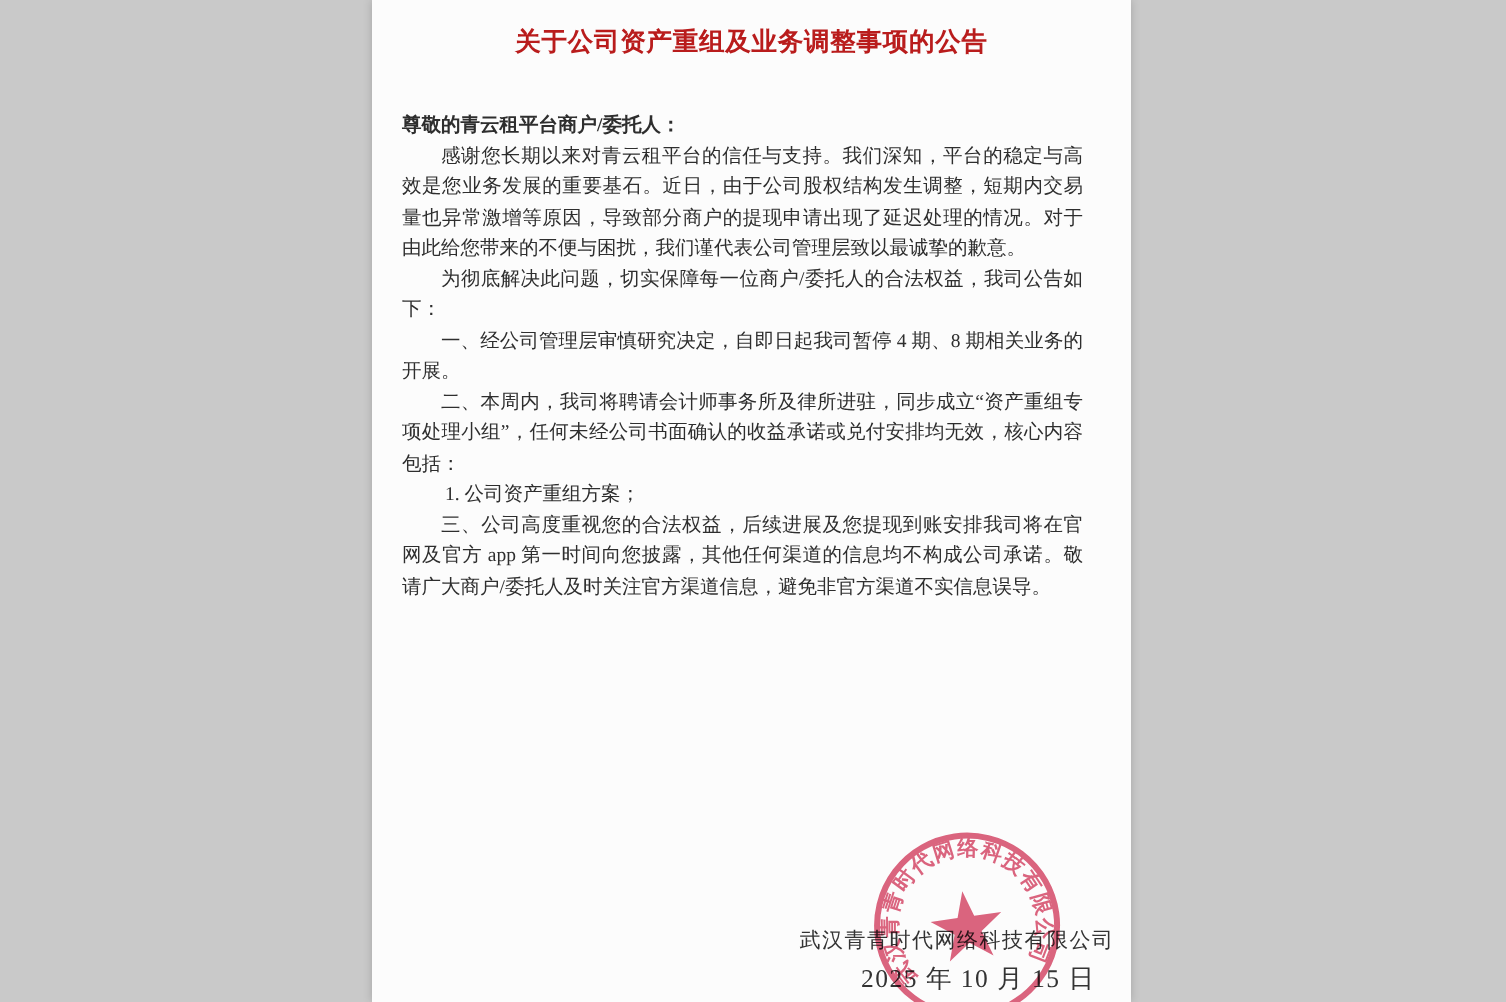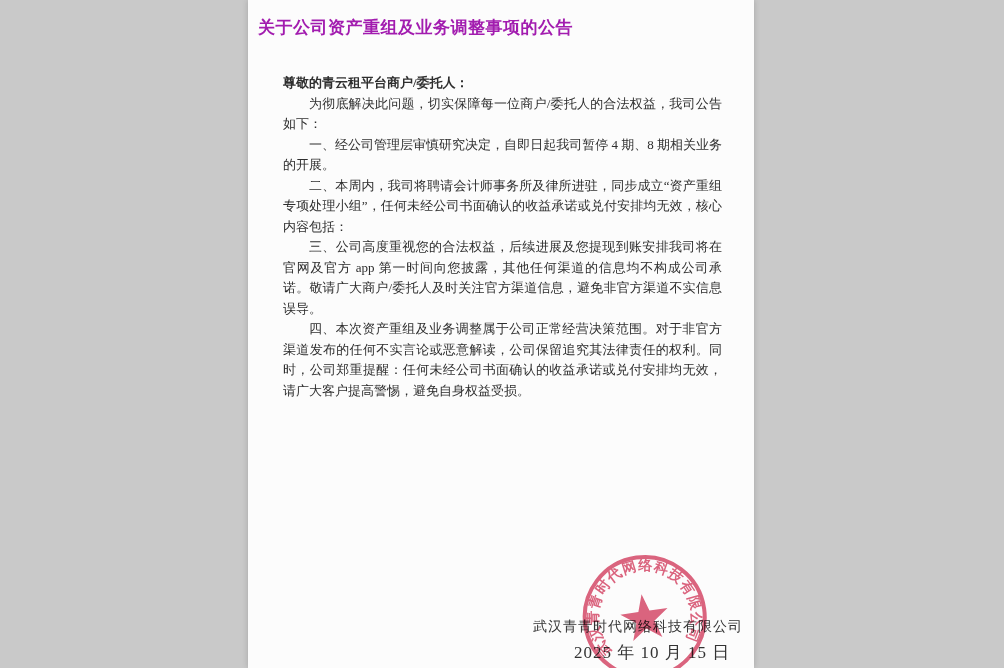--- a/index.html
+++ b/index.html
@@ -14,29 +14,29 @@
     position:absolute;
     left:248px;top:0;
     width:506px;height:668px;
     background:#fcfcfc;
     overflow:hidden;
     box-shadow:0 0 6px rgba(0,0,0,.18);
     filter:blur(0.25px);
   }
   .doc-title{
     margin:16px 10px 0;
-    text-align:left;
+    text-align:center;
     font-size:17px;
     font-weight:bold;
-    color:#a21caf;
+    color:#b91c1c;
     letter-spacing:.5px;
   }
   .body-text{
     margin-top:34px;
-    padding:0 32px 0 35px;
+    padding:0 32px 0 20px;
     font-size:13px;
     line-height:20.5px;
     color:#2e2e2e;
     text-align:justify;
   }
   .body-text p{margin:0;text-indent:2em;}
   .greeting{font-weight:bold;text-indent:0 !important;}
   .list-item{text-indent:0 !important;margin-left:2.2em !important;}
   .closing{margin-top:18px !important;}
   .sig-company{
@@ -63,25 +63,26 @@
 </head>
 <body>
 
 <div class="canvas">
   <div class="paper">
 
     <div class="doc-title">关于公司资产重组及业务调整事项的公告</div>
 
     <div class="body-text">
       <p class="greeting">尊敬的青云租平台商户/委托人：</p>
+      <p>感谢您长期以来对青云租平台的信任与支持。我们深知，平台的稳定与高效是您业务发展的重要基石。近日，由于公司股权结构发生调整，短期内交易量也异常激增等原因，导致部分商户的提现申请出现了延迟处理的情况。对于由此给您带来的不便与困扰，我们谨代表公司管理层致以最诚挚的歉意。</p>
       <p>为彻底解决此问题，切实保障每一位商户/委托人的合法权益，我司公告如下：</p>
       <p>一、经公司管理层审慎研究决定，自即日起我司暂停 4 期、8 期相关业务的开展。</p>
       <p>二、本周内，我司将聘请会计师事务所及律所进驻，同步成立“资产重组专项处理小组”，任何未经公司书面确认的收益承诺或兑付安排均无效，核心内容包括：</p>
+      <p class="list-item">1. 公司资产重组方案；</p>
       <p>三、公司高度重视您的合法权益，后续进展及您提现到账安排我司将在官网及官方 app 第一时间向您披露，其他任何渠道的信息均不构成公司承诺。敬请广大商户/委托人及时关注官方渠道信息，避免非官方渠道不实信息误导。</p>
-      <p>四、本次资产重组及业务调整属于公司正常经营决策范围。对于非官方渠道发布的任何不实言论或恶意解读，公司保留追究其法律责任的权利。同时，公司郑重提醒：任何未经公司书面确认的收益承诺或兑付安排均无效，请广大客户提高警惕，避免自身权益受损。</p>
     </div>
 
     <div class="sig-company">武汉青青时代网络科技有限公司</div>
     <div class="sig-date">2025 年 10 月 15 日</div>
 
     <svg class="seal" viewBox="0 0 150 160">
       <defs>
         <path id="sealArc" d="M 39 108.2 A 47 47 0 1 1 111 108.2" fill="none"></path>
       </defs>
       <circle cx="75" cy="78" r="60" fill="none" stroke="#d94f6e" stroke-width="4"></circle>

